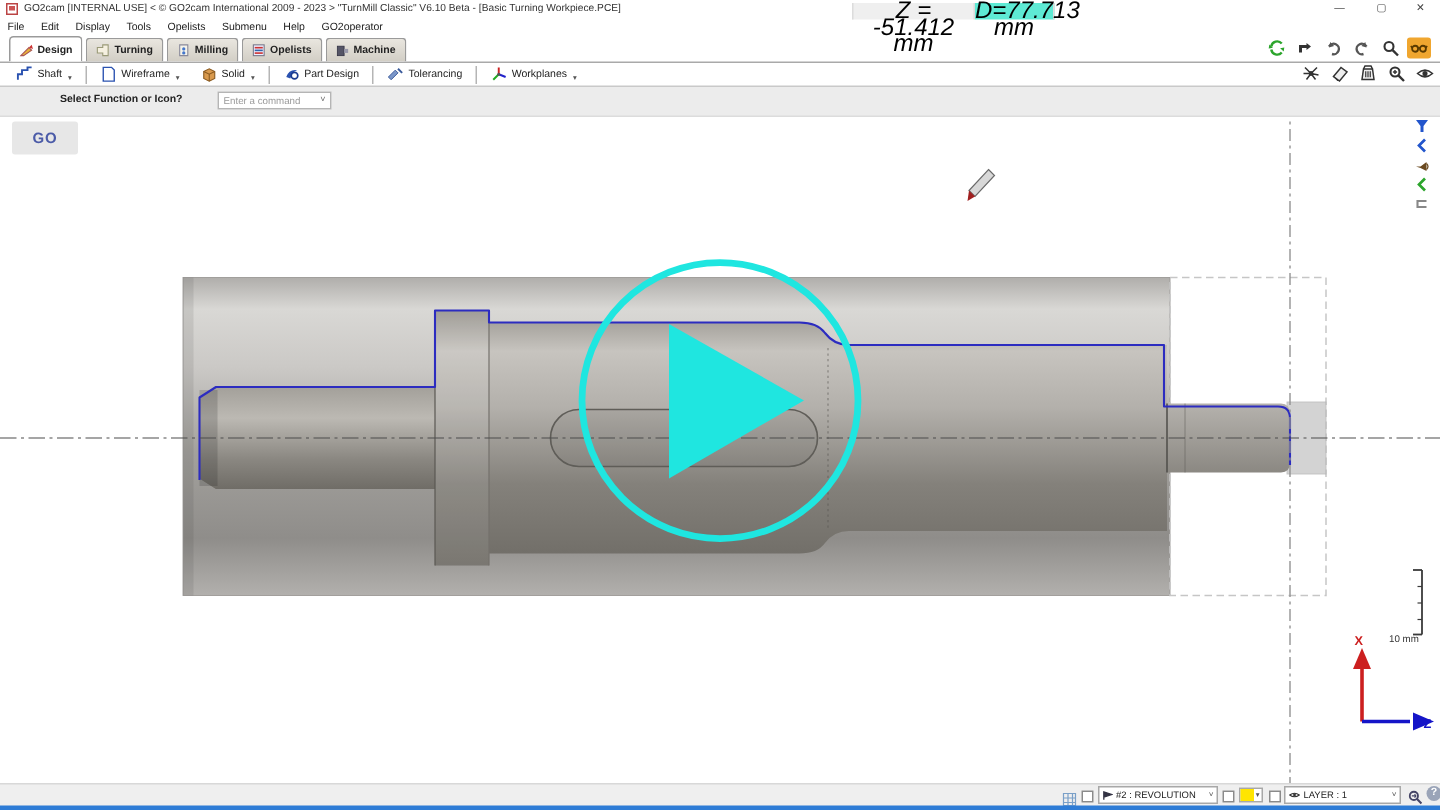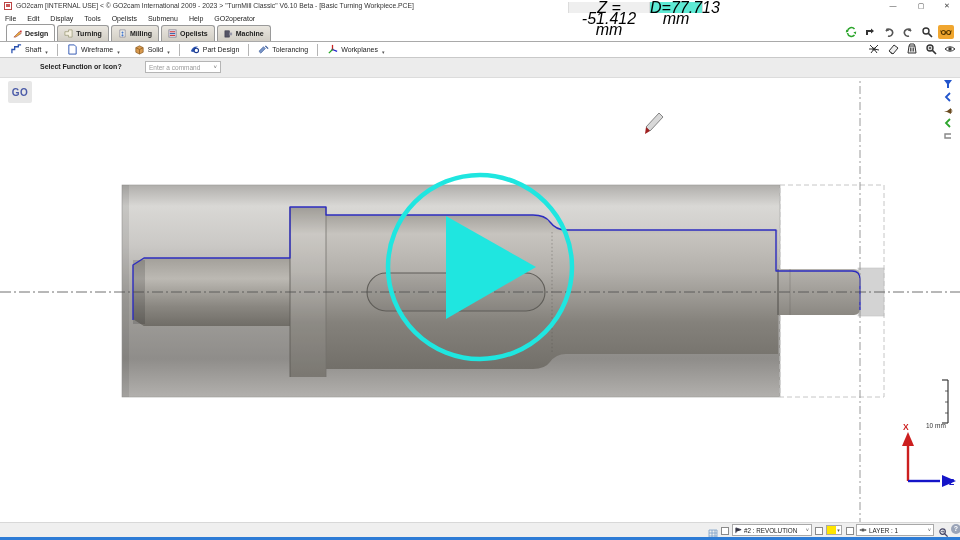--- a/index.html
+++ b/index.html
@@ -25,21 +25,21 @@
   .tool svg{width:11px;height:11px;}
   .tool .dd{font-size:5px;color:#555;margin-left:1px;transform:translateY(2px);}
   .vsep{width:1px;height:12px;background:#b5b5b5;margin:0 2px;}
   
   #cmdband{left:0;top:58px;width:960px;height:19px;background:#ececec;border-bottom:1px solid #dcdcdc;}
   #cmdlabel{left:40px;top:5px;font-size:7px;font-weight:bold;color:#222;}
   #cmdcombo{left:145px;top:3px;width:76px;height:12px;background:#fff;border:1px solid #b5b5b5;box-sizing:border-box;display:flex;align-items:center;justify-content:space-between;padding:0 3px;}
   #cmdcombo .ph{font-size:6.5px;color:#9a9a9a;}
   #cmdcombo .arr{font-size:6px;color:#666;}
   
-  #logo{left:8px;top:81px;width:24px;height:22px;background:#e7e7e7;border-radius:2px;display:flex;align-items:center;justify-content:center;}
+  #logo{left:8px;top:81px;width:44px;height:22px;background:#e7e7e7;border-radius:2px;display:flex;align-items:center;justify-content:center;}
   #logo span{font-size:10px;font-weight:bold;color:#4b5ba8;letter-spacing:0.5px;}
   
   .icbtn{width:16px;height:14px;display:flex;align-items:center;justify-content:center;}
   .icbtn svg{width:12px;height:12px;}
   .orange{background:#f0a62f;border-radius:2px;}
   .sidebtn{width:14px;height:11px;display:flex;align-items:center;justify-content:center;}
   .sidebtn svg{width:10px;height:10px;}
   
   #statusbar{left:0;top:522px;width:960px;height:15px;background:#efefef;border-top:1px solid #d8d8d8;font-size:6.8px;color:#333;}
   .stcell{top:2px;height:11px;line-height:11px;font-style:italic;}

